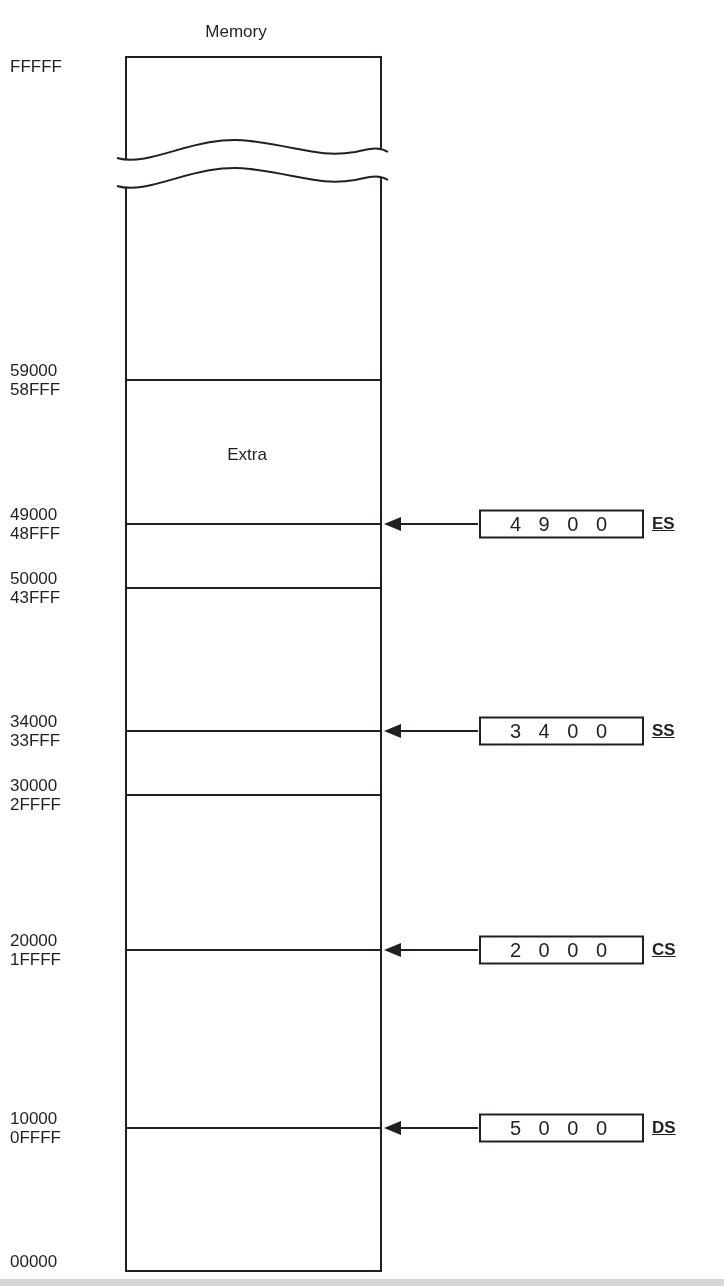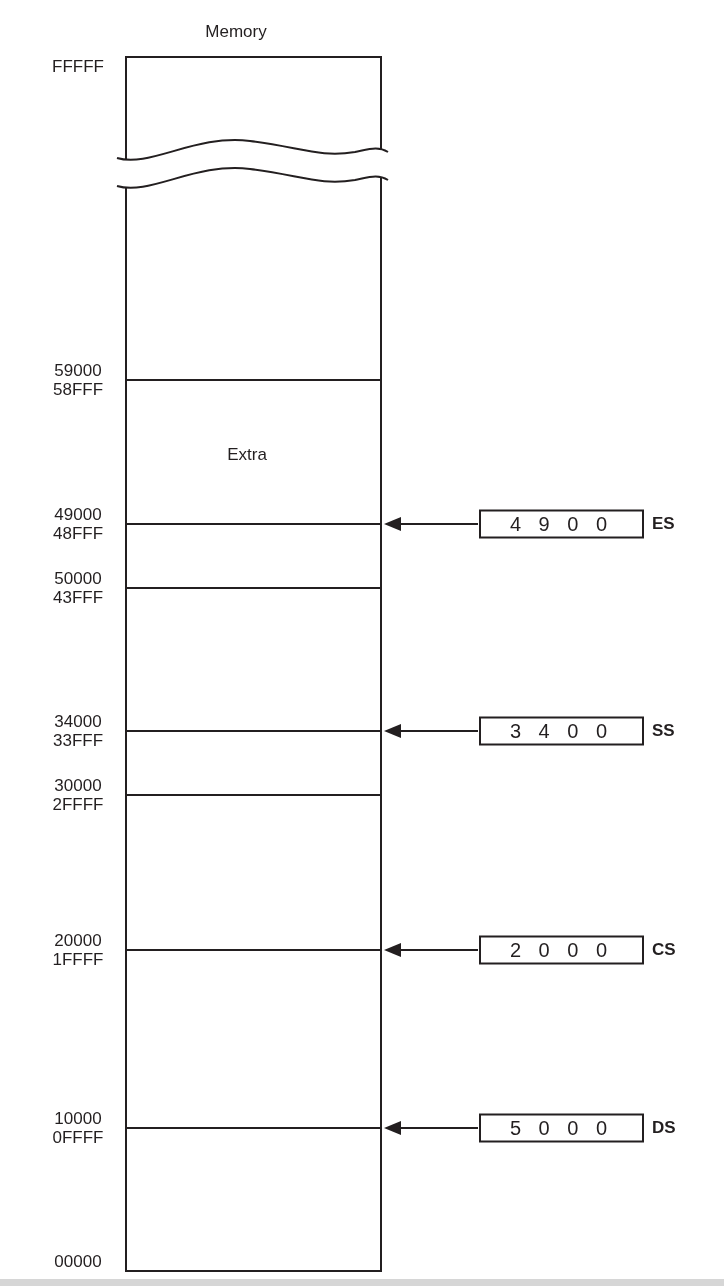--- a/index.html
+++ b/index.html
@@ -22,27 +22,27 @@
   }
   .diagram-svg polygon { fill:#231f20; stroke:none; }
   .label {
     position:absolute;
     font-size:17px;
     line-height:20px;
     color:#231f20;
     white-space:nowrap;
   }
   .title { left:116px; width:240px; text-align:center; }
-  .addr  { left:24px;  width:108px; text-align:center; }
+  .addr  { left:10px;  width:108px; text-align:left; }
   .seg   { left:126px; width:242px; text-align:center; }
   .regval {
     left:480px; width:163px; text-align:center;
     font-size:20px; letter-spacing:6px;
   }
-  .regname { left:652px; font-weight:bold; }
+  .regname { left:652px; font-weight:bold;text-decoration:underline; }
   .page-edge {
     position:absolute; left:0; bottom:0;
     width:724px; height:7px; background:#d6d6d6;
   }
 </style>
 </head>
 <body>
 
 <div class="canvas">
 

